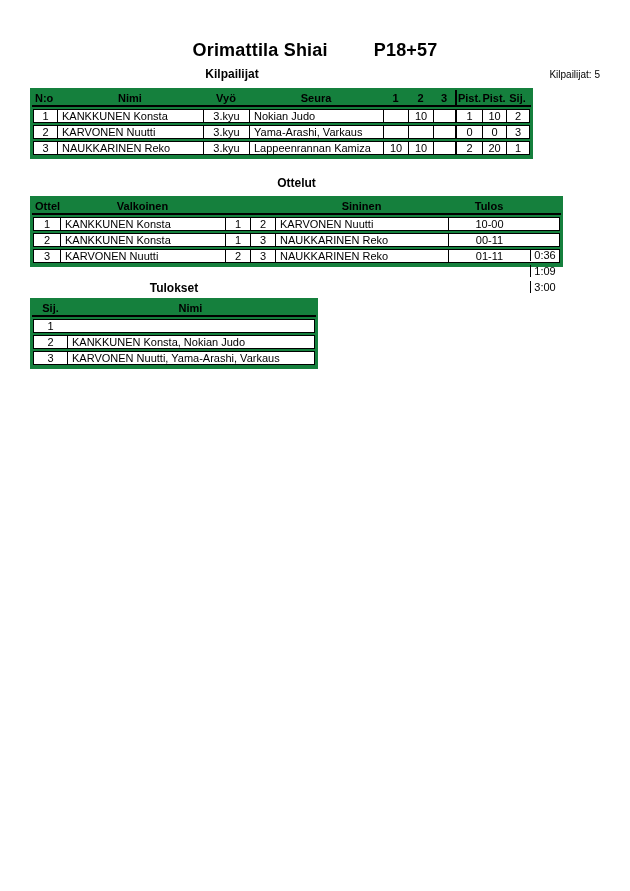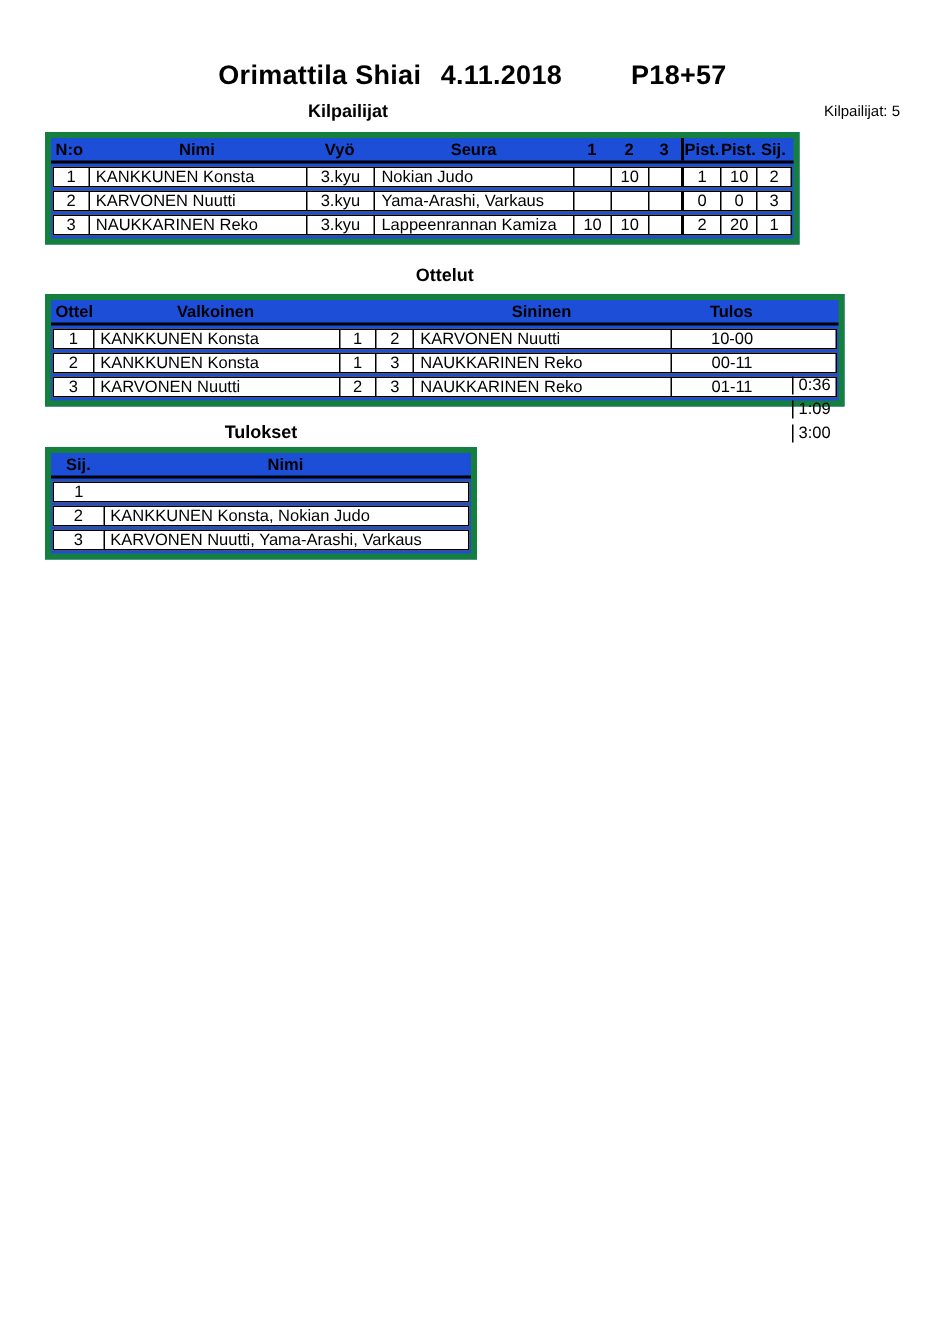--- a/index.html
+++ b/index.html
@@ -21,21 +21,21 @@
   .main-title .t-cat  { margin-left:46px;text-align:center; }
 
   .sec-title { font-weight:bold; font-size:12px; text-align:center; }
   .sec-title.kilpailijat { top:67px; left:30px; width:404px; }
   .sec-title.ottelut     { top:176px; left:30px; width:533px; }
   .sec-title.tulokset    { top:281px; left:30px; width:288px; }
 
   .count-label { top:69px; right:30px; font-size:10px; }
 
   
-  .tbl { border:4px solid #15803d; background:#1d4ed8; font-size:11px; line-height:12px; }
+  .tbl { border:2px solid #15803d; background:#15803d; font-size:11px; line-height:12px; }
   .tbl-kilpailijat { top:88px;  left:30px; width:503px; }
   .tbl-ottelut     { top:196px; left:30px; width:533px; }
   .tbl-tulokset    { top:298px; left:30px; width:288px; }
 
   .hdr {
     display:flex; align-items:stretch; height:17px;
     border-bottom:2px solid #000; font-weight:bold; padding:0 2px;
   }
   .hdr .c { height:auto; }
   .tblbody { padding:2px 1px; }
@@ -64,21 +64,20 @@
   .w2-blue{width:173px;} .w2-res{width:82px;} .w2-time{width:29px;margin-top:31px;}
 
   
   .w3-place{width:33px;} .w3-name{width:247px;}
 </style>
 </head>
 <body>
 
 <div class="abs main-title">
   <span class="t-event">Orimattila Shiai</span>
-  <span class="t-date">4.11.2018</span>
   <span class="t-cat">P18+57</span>
 </div>
 
 <div class="abs sec-title kilpailijat">Kilpailijat</div>
 <div class="abs count-label">Kilpailijat: 5</div>
 
 <div class="abs tbl tbl-kilpailijat">
   <div class="hdr">
     <div class="c hl w-no">N:o</div>
     <div class="c w-name">Nimi</div>

